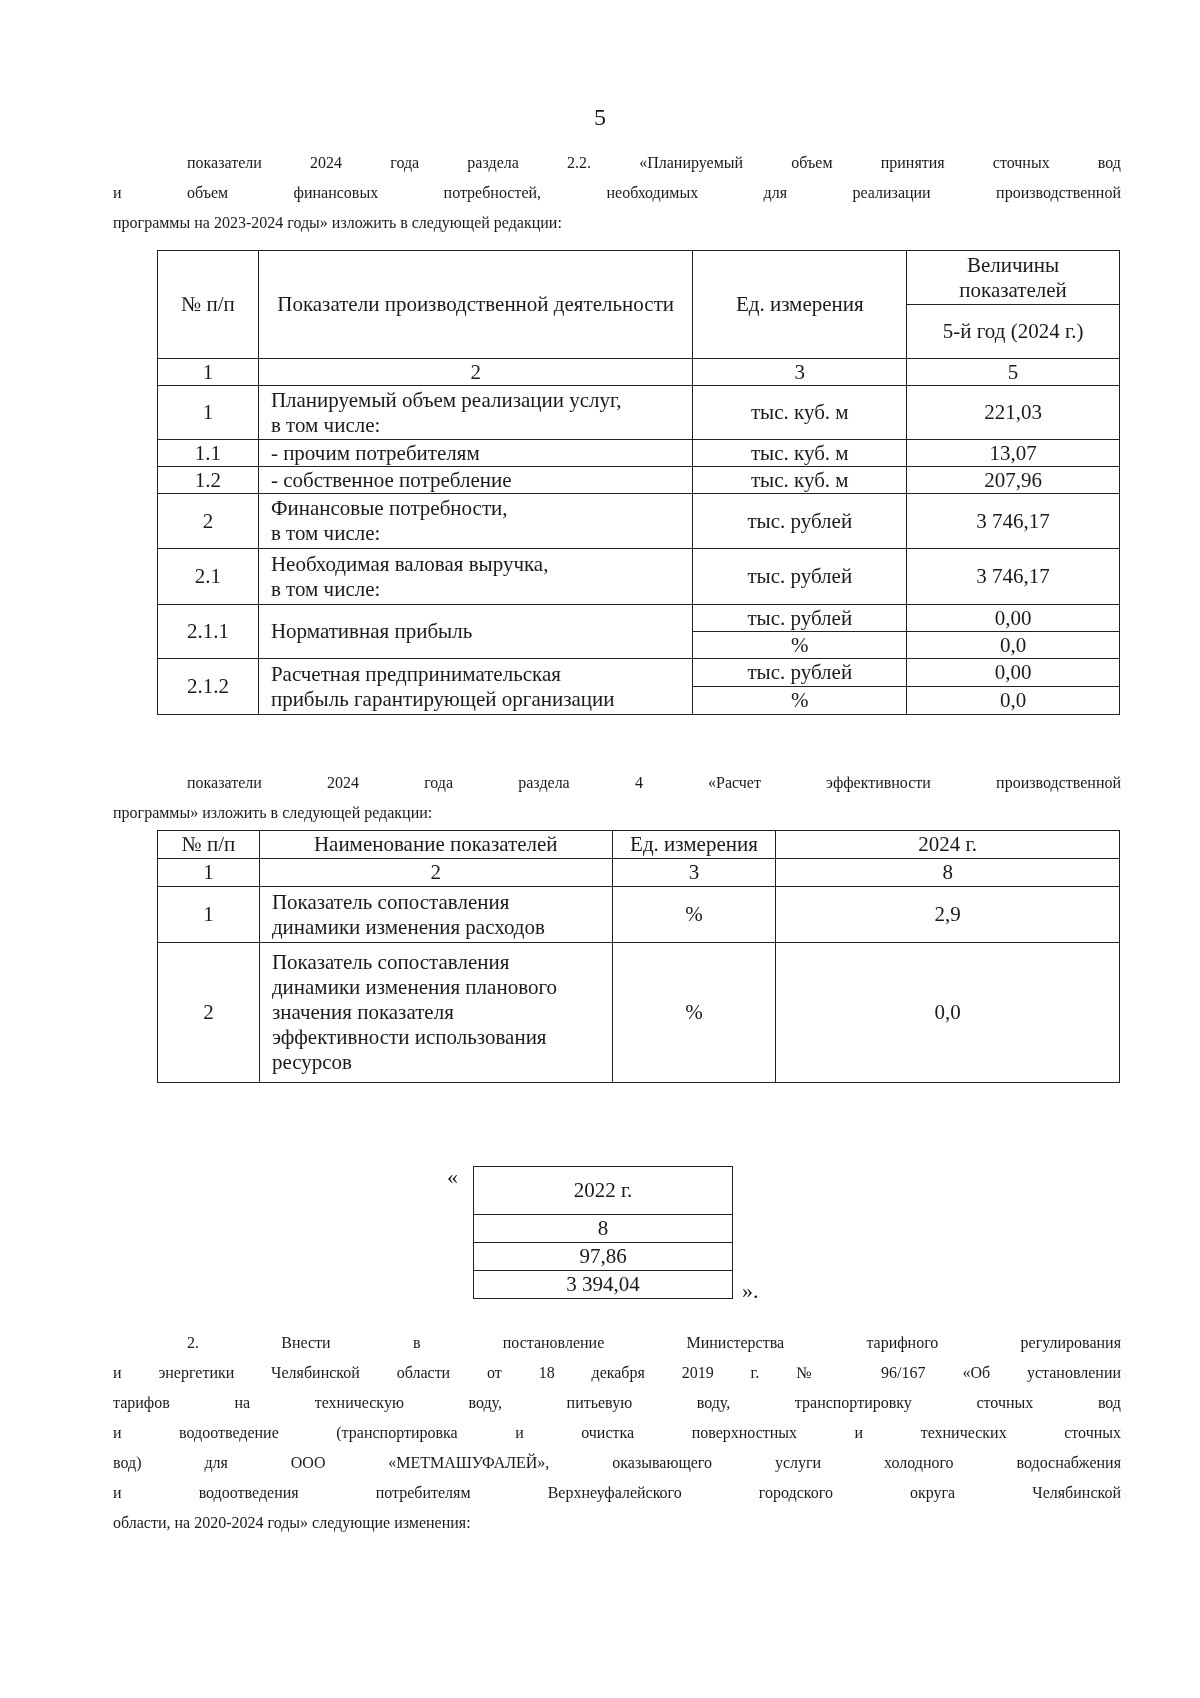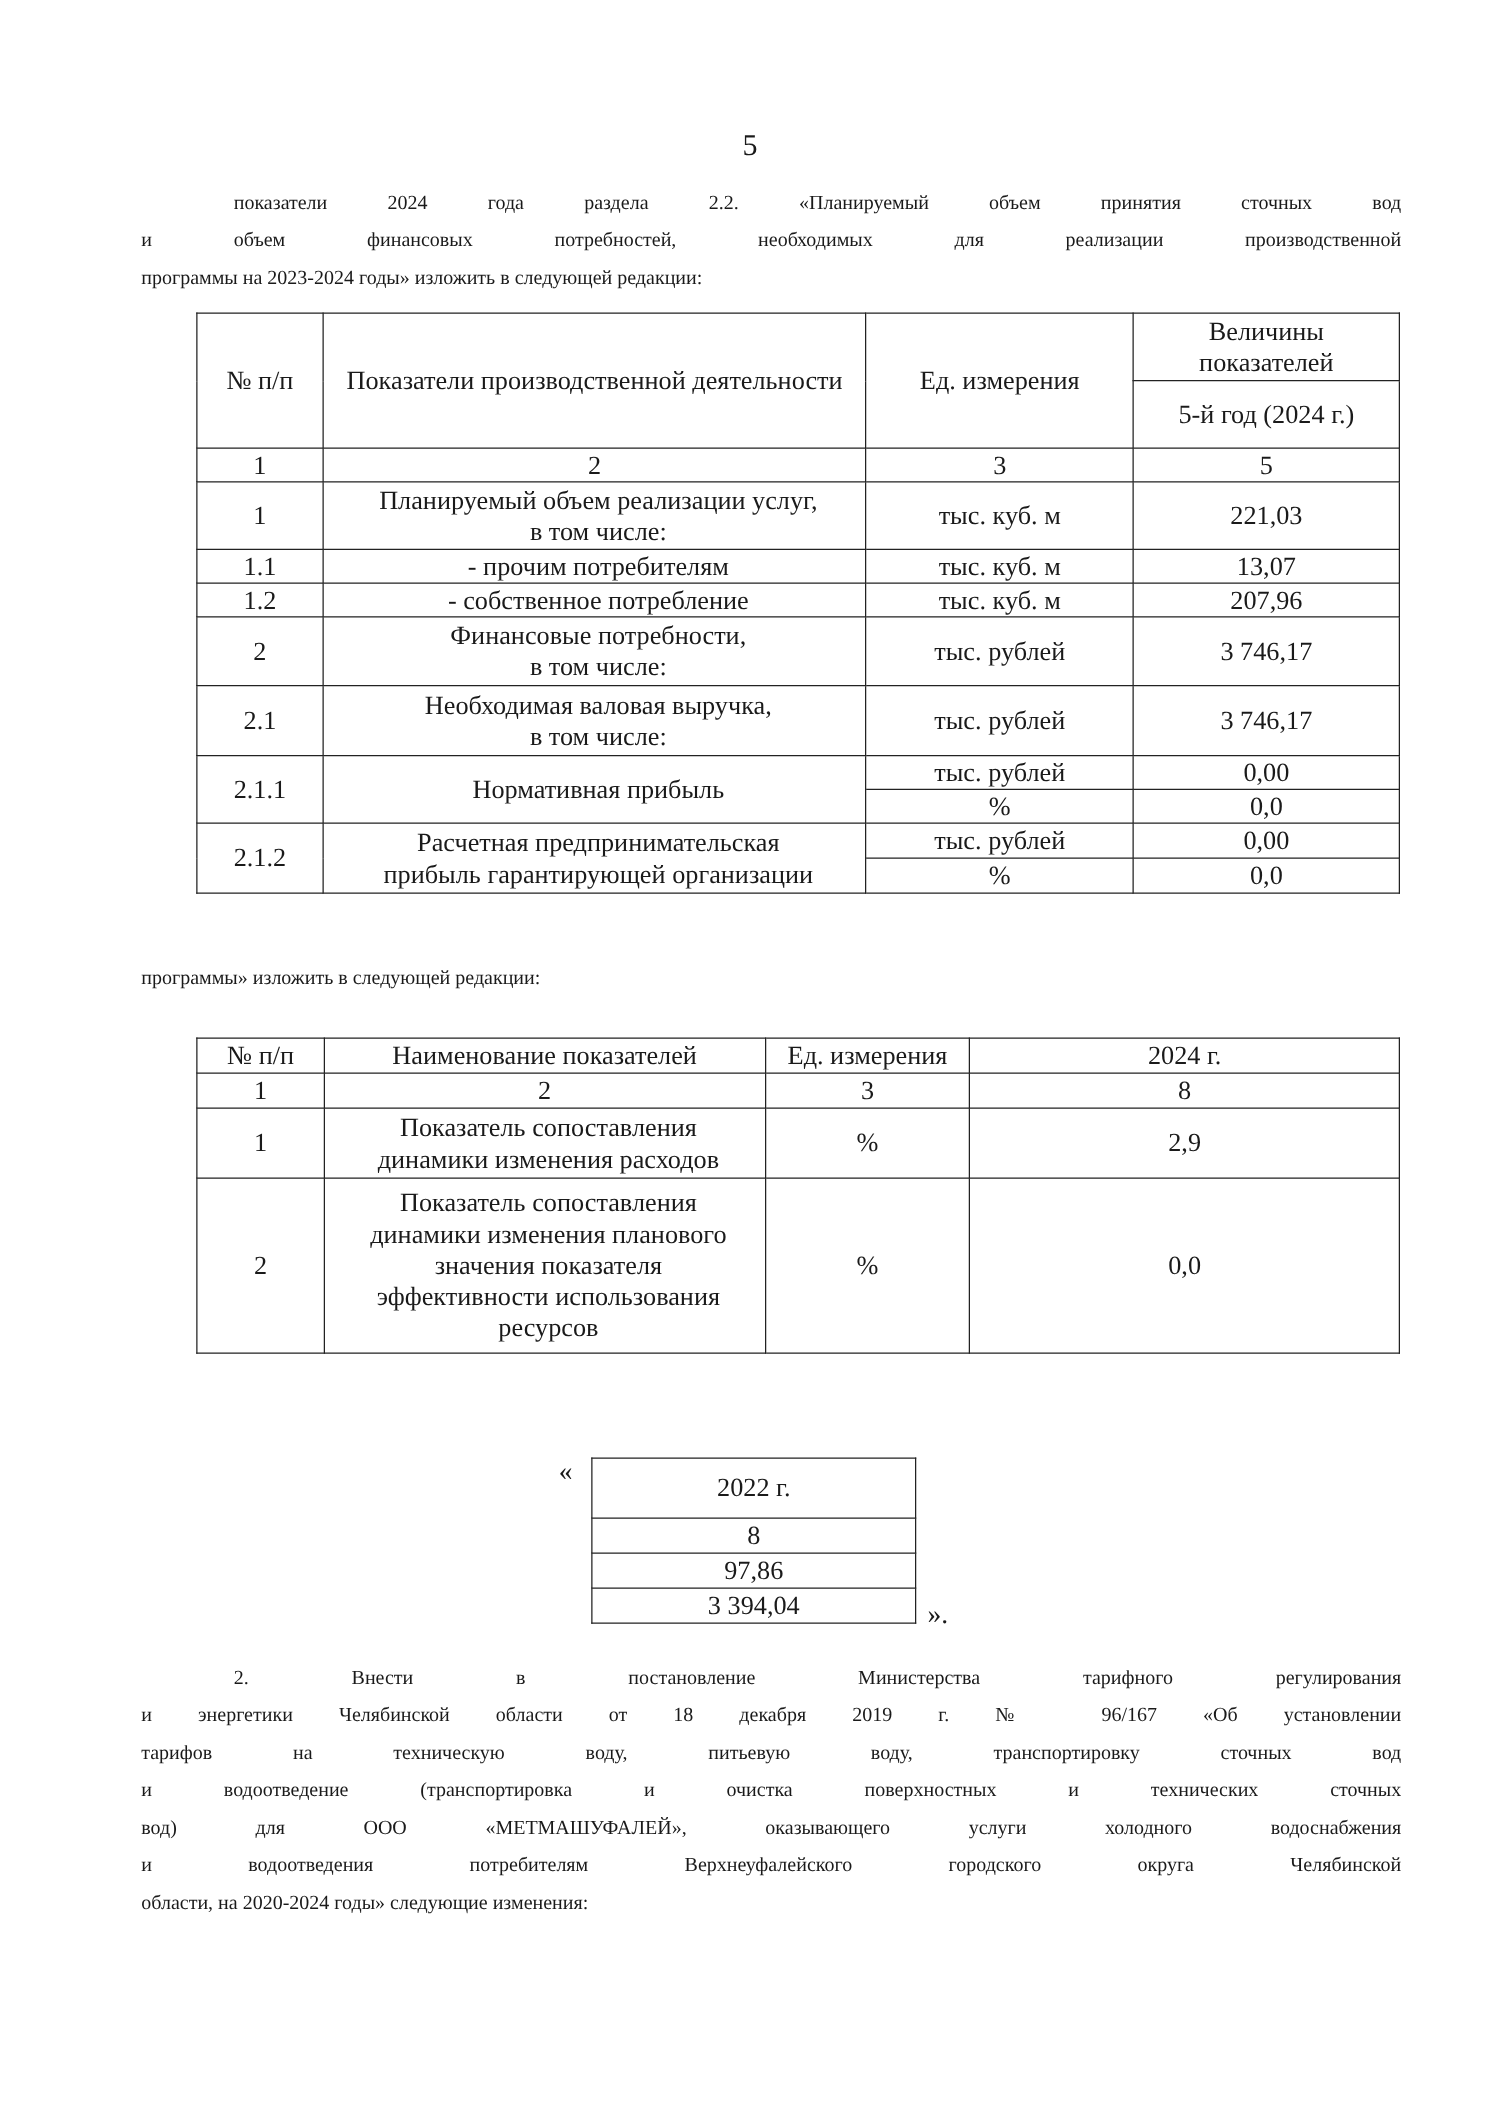--- a/index.html
+++ b/index.html
@@ -5,21 +5,21 @@
   html, body { margin: 0; padding: 0; background: #ffffff; }
   body { width: 1200px; height: 1698px; position: relative; overflow: hidden;
          font-family: "Liberation Serif", "DejaVu Serif", serif; color: #1a1a1a; }
   .page-num { position: absolute; top: 104px; left: 0; width: 1200px; text-align: center; font-size: 24px; }
   .para { position: absolute; left: 113px; width: 1008px; font-size: 16px; line-height: 30px; text-align: justify; text-align-last: left; }
   .para .ind { display: inline-block; width: 74px; }
   .line { display: block; text-align: justify; text-align-last: justify; white-space: nowrap; }
   .line.last { text-align-last: left; }
   table { position: absolute; border-collapse: collapse; font-size: 21px; line-height: 25px; }
   td { border: 1.6px solid #222; text-align: center; vertical-align: middle; padding: 0 6px; }
-  td.l { text-align: center; padding-left: 12px; }
+  td.l { text-align: left; padding-left: 12px; }
   #t1 { left: 157px; top: 250px; width: 963px; }
   #t2 { left: 157px; top: 830px; width: 963px; }
   #t3 { left: 473px; top: 1166px; width: 260px; }
   .quote { position: absolute; font-size: 22px; }
 </style>
 </head>
 <body>
 
 <div class="page-num">5</div>
 
@@ -99,20 +99,21 @@
     <td>0,00</td>
   </tr>
   <tr style="height:28px">
     <td>%</td>
     <td>0,0</td>
   </tr>
 </tbody>
   </table>
 
 <div class="para" style="top:768px;">
+  <span class="line"><span class="ind"></span><span>показатели 2024 года раздела 4 «Расчет эффективности производственной</span></span>
   <span class="line last">программы» изложить в следующей редакции:</span>
 </div>
 
 <table id="t2">
   <colgroup>
       <col style="width:102px">
       <col style="width:353px">
       <col style="width:164px">
       <col style="width:344px">
     </colgroup>

